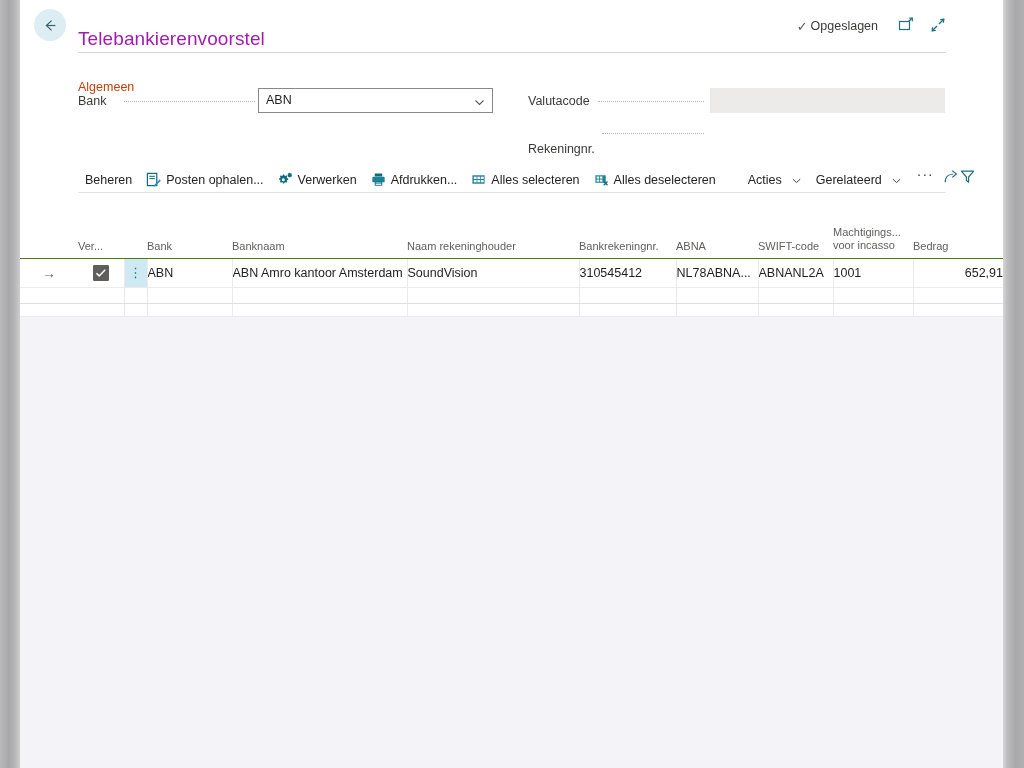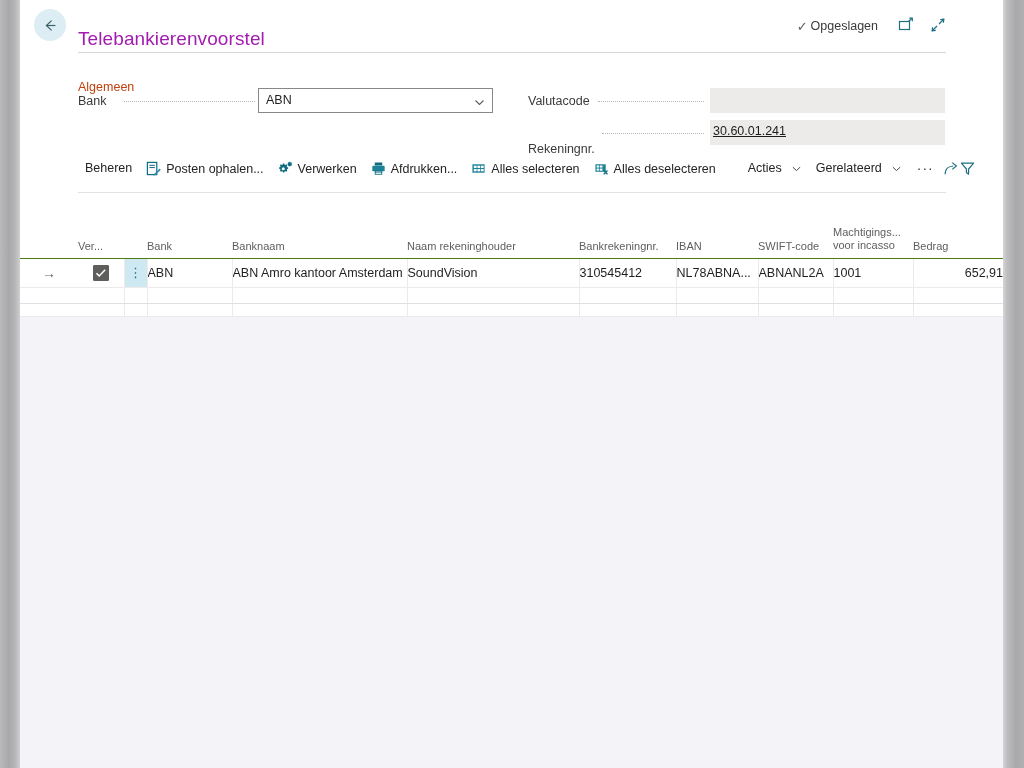--- a/index.html
+++ b/index.html
@@ -173,21 +173,21 @@
     text-decoration: underline;
     cursor: pointer;
   }
 
   
   .cmdbar {
     position: absolute;
     left: 58px; top: 158px;
     width: 868px; height: 32px;
     display: flex;
-    align-items: flex-start;
+    align-items: flex-end;
   }
   .cmd {
     display: flex;
     align-items: center;
     gap: 5px;
     font-size: 12.5px;
     color: #242424;
     padding: 3px 7px;
     cursor: pointer;
     white-space: nowrap;
@@ -366,23 +366,20 @@
     </div>
 
     <div class="field-label lbl-valuta">Valutacode</div>
     <div class="leader leader-valuta"></div>
     <div class="val-valuta">
       <span class="val"></span>
     </div>
 
     <div class="field-label lbl-reken">Rekeningnr.</div>
     <div class="leader leader-reken"></div>
-    <div class="val-reken">
-      <span class="link">30.60.01.241</span>
-    </div>
 
     <div class="cmdbar">
 
       <div class="cmd">
         <span>Beheren</span>
       </div>
 
       <div class="cmd">
         <span class="ico">
           <svg width="15" height="15" viewBox="0 0 16 16" aria-hidden="true">
@@ -495,21 +492,21 @@
       <table>
         <thead>
           <tr>
             <th class="col-arrow"></th>
             <th class="col-check th-pad">Ver...</th>
             <th class="col-dots"></th>
             <th class="col-bank th-pad">Bank</th>
             <th class="col-banknaam th-pad">Banknaam</th>
             <th class="col-houder th-pad">Naam rekeninghouder</th>
             <th class="col-bankrek th-pad">Bankrekeningnr.</th>
-            <th class="col-iban th-pad">IBAN</th>
+            <th class="col-iban th-pad">ABNA</th>
             <th class="col-swift th-pad">SWIFT-code</th>
             <th class="col-macht th-pad">
               <span class="hl">Machtigings...</span>
               <span class="hl">voor incasso</span>
             </th>
             <th class="col-bedrag th-pad-r">Bedrag</th>
           </tr>
         </thead>
         <tbody>
           <tr>

